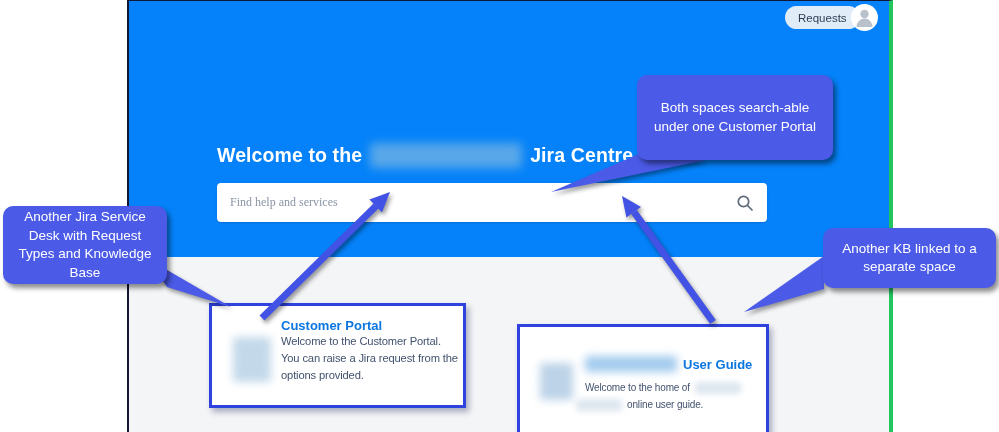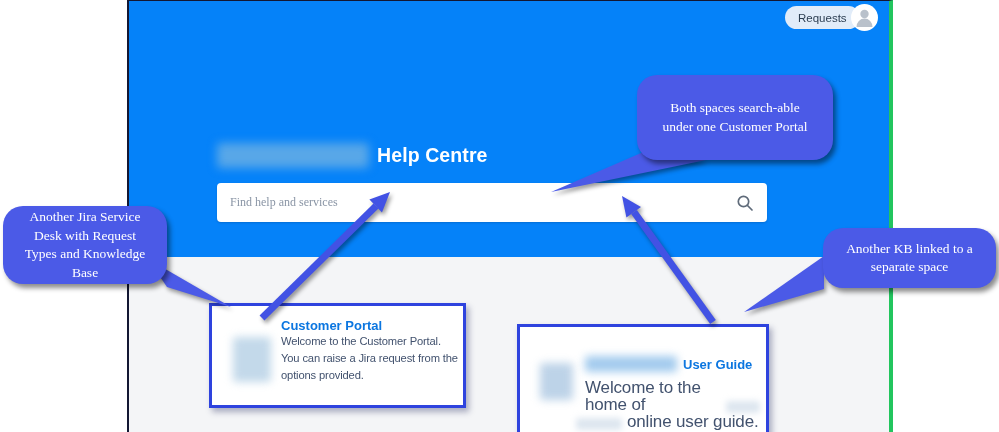--- a/index.html
+++ b/index.html
@@ -44,35 +44,35 @@
   .card-guide{left:388px;top:295px;width:252px;height:113px;padding:29px 6px 0 20px;margin-top:28px;}
   .icon-blur{border-radius:3px;filter:blur(4px);flex:0 0 auto;}
   .card-portal .icon-blur{width:38px;height:45px;background:#c3d9ea;margin:19px 10px 0 0;}
   .card-guide .icon-blur{width:33px;height:37px;background:#bdd3e8;margin:7px 12px 0 0;}
   .card-title{font-size:13px;font-weight:bold;color:var(--link-blue);}
   .card-desc{font-size:11.2px;line-height:17px;letter-spacing:-.15px;
     color:#42526e;white-space:pre-line;width:192px;}
   .guide-title-row{display:flex;align-items:center;gap:6px;}
   .name-blur{display:inline-block;width:92px;height:16px;border-radius:3px;
     background:#a3cbee;filter:blur(4px);}
-  .desc-row{display:flex;align-items:flex-end;gap:5px;font-size:17px;line-height:17px;
+  .desc-row{display:flex;align-items:center;gap:5px;font-size:10px;line-height:17px;
     letter-spacing:-.15px;color:#42526e;}
   .desc-row.row1{margin-top:7px;}
   .desc-row.row2{margin-left:-9px;}
   .desc-blur{display:inline-block;height:12px;border-radius:3px;background:#dde6ef;filter:blur(3px);}
   .desc-blur.b1{width:46px;}
   .desc-blur.b2{width:46px;}
 
   
   .anno-svg{position:absolute;left:0;top:0;z-index:3;pointer-events:none;}
   .anno-shape{filter:drop-shadow(2px 3px 2px rgba(0,0,0,.4));}
   .callout{position:absolute;z-index:4;background:var(--annotation-blue);color:#ffffff;
-    border-radius:20px;display:flex;align-items:center;justify-content:center;text-align:center;
+    border-radius:10px;display:flex;align-items:center;justify-content:center;text-align:center;
     font-size:13.5px;line-height:18.5px;white-space:pre-line;
-    box-shadow:3px 4px 5px rgba(0,0,0,.45);font-family:Liberation Serif, serif;}
+    box-shadow:3px 4px 5px rgba(0,0,0,.45);}
   .callout-left{left:3px;top:206px;width:164px;height:78px;}
   .callout-top{left:637px;top:75px;width:196px;height:85px;}
   .callout-right{left:823px;top:228px;width:173px;height:60px;}
 </style>
 </head>
 <body>
 
 <div class="canvas">
 
   <div class="screenshot">
@@ -81,22 +81,23 @@
       <button class="requests-btn">Requests</button>
 
       <div class="avatar">
         <svg width="27" height="27" viewBox="0 0 27 27">
           <circle cx="13.5" cy="10" r="4.2" fill="#b9c1cb"></circle>
           <path d="M5.5 23 a8 8.5 0 0 1 16 0 z" fill="#b9c1cb"></path>
         </svg>
       </div>
 
       <div class="welcome">
+        <span>Welcome to the</span>
         <span class="title-blur"></span>
-        <span>Help Centre</span>
+        <span>Jira Centre</span>
       </div>
 
       <div class="search-bar">
         <input type="text" placeholder="Find help and services" style="">
         <svg width="18" height="18" viewBox="0 0 18 18">
           <circle cx="7.5" cy="7.5" r="5.2" fill="none" stroke="#5f6b7a" stroke-width="1.7"></circle>
           <line x1="11.5" y1="11.5" x2="16" y2="16" stroke="#5f6b7a" stroke-width="1.7" stroke-linecap="round"></line>
         </svg>
       </div>
     </div>

